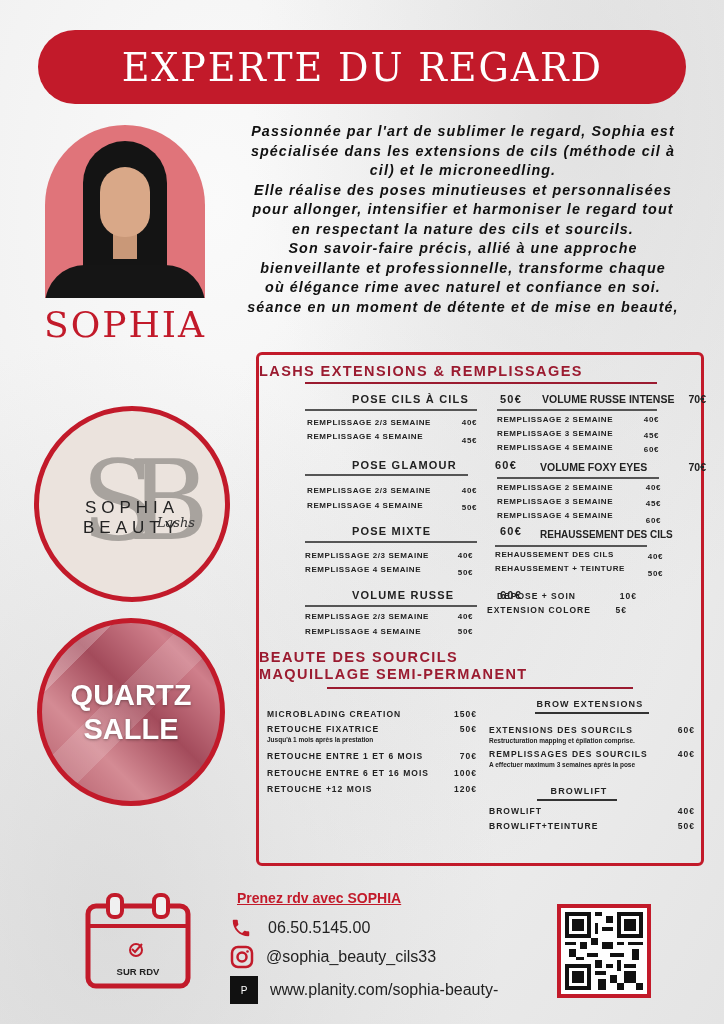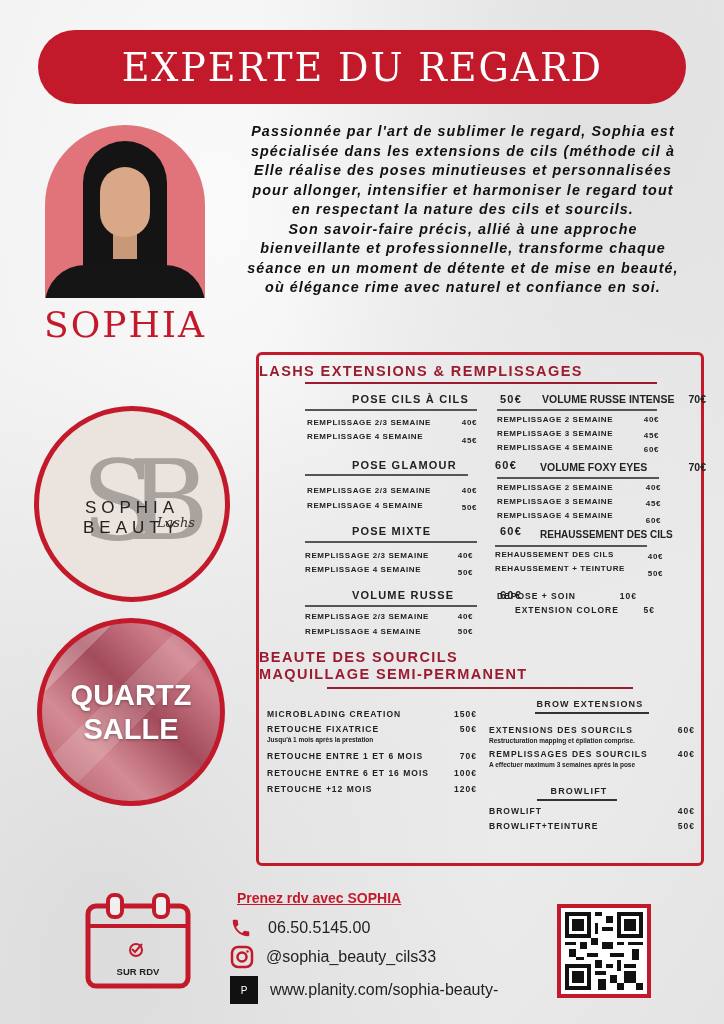--- a/index.html
+++ b/index.html
@@ -144,27 +144,28 @@
   <div class="hair"></div>
   <div class="neck"></div>
   <div class="face"></div>
   <div class="shoulders"></div>
 </div>
 <div class="name">SOPHIA</div>
 
 <div class="bio">
   <div>Passionnée par l'art de sublimer le regard, Sophia est</div>
   <div>spécialisée dans les extensions de cils (méthode cil à</div>
+  <div>cil) et le microneedling.</div>
   <div>Elle réalise des poses minutieuses et personnalisées</div>
   <div>pour allonger, intensifier et harmoniser le regard tout</div>
   <div>en respectant la nature des cils et sourcils.</div>
   <div>Son savoir-faire précis, allié à une approche</div>
   <div>bienveillante et professionnelle, transforme chaque</div>
+  <div>où élégance rime avec naturel et confiance en soi.</div>
   <div>séance en un moment de détente et de mise en beauté,</div>
-  <div>où élégance rime avec naturel et confiance en soi.</div>
 </div>
 
 <div class="logo-circle">
   <div class="logo-sb">SB</div>
   <div class="logo-text">SOPHIA BEAUTY</div>
   <div class="logo-lashs">Lashs</div>
 </div>
 
 <div class="quartz-circle">
   <span>QUARTZ</span>
@@ -278,21 +279,21 @@
     </div>
   <div class="item sub" style="left:236px;width:168px;top:209px;">
     <span>REHAUSSEMENT + TEINTURE</span>
       <span style="margin-top:5px">50€</span>
     </div>
 
   <div class="item small" style="left:238px;width:140px;top:236px;">
     <span>DEPOSE + SOIN</span>
       <span>10€</span>
     </div>
-  <div class="item small" style="left:256px;width:140px;top:250px;">
+  <div class="item small" style="left:228px;width:140px;top:250px;">
     <span>EXTENSION COLORE</span>
       <span>5€</span>
     </div>
 
   <div class="sec-title" style="left:0;width:442px;top:294px;">
     <div>BEAUTE DES SOURCILS</div>
     <div>MAQUILLAGE SEMI-PERMANENT</div>
   </div>
   <div class="sec-rule" style="left:68px;width:306px;top:332px;"></div>
 

